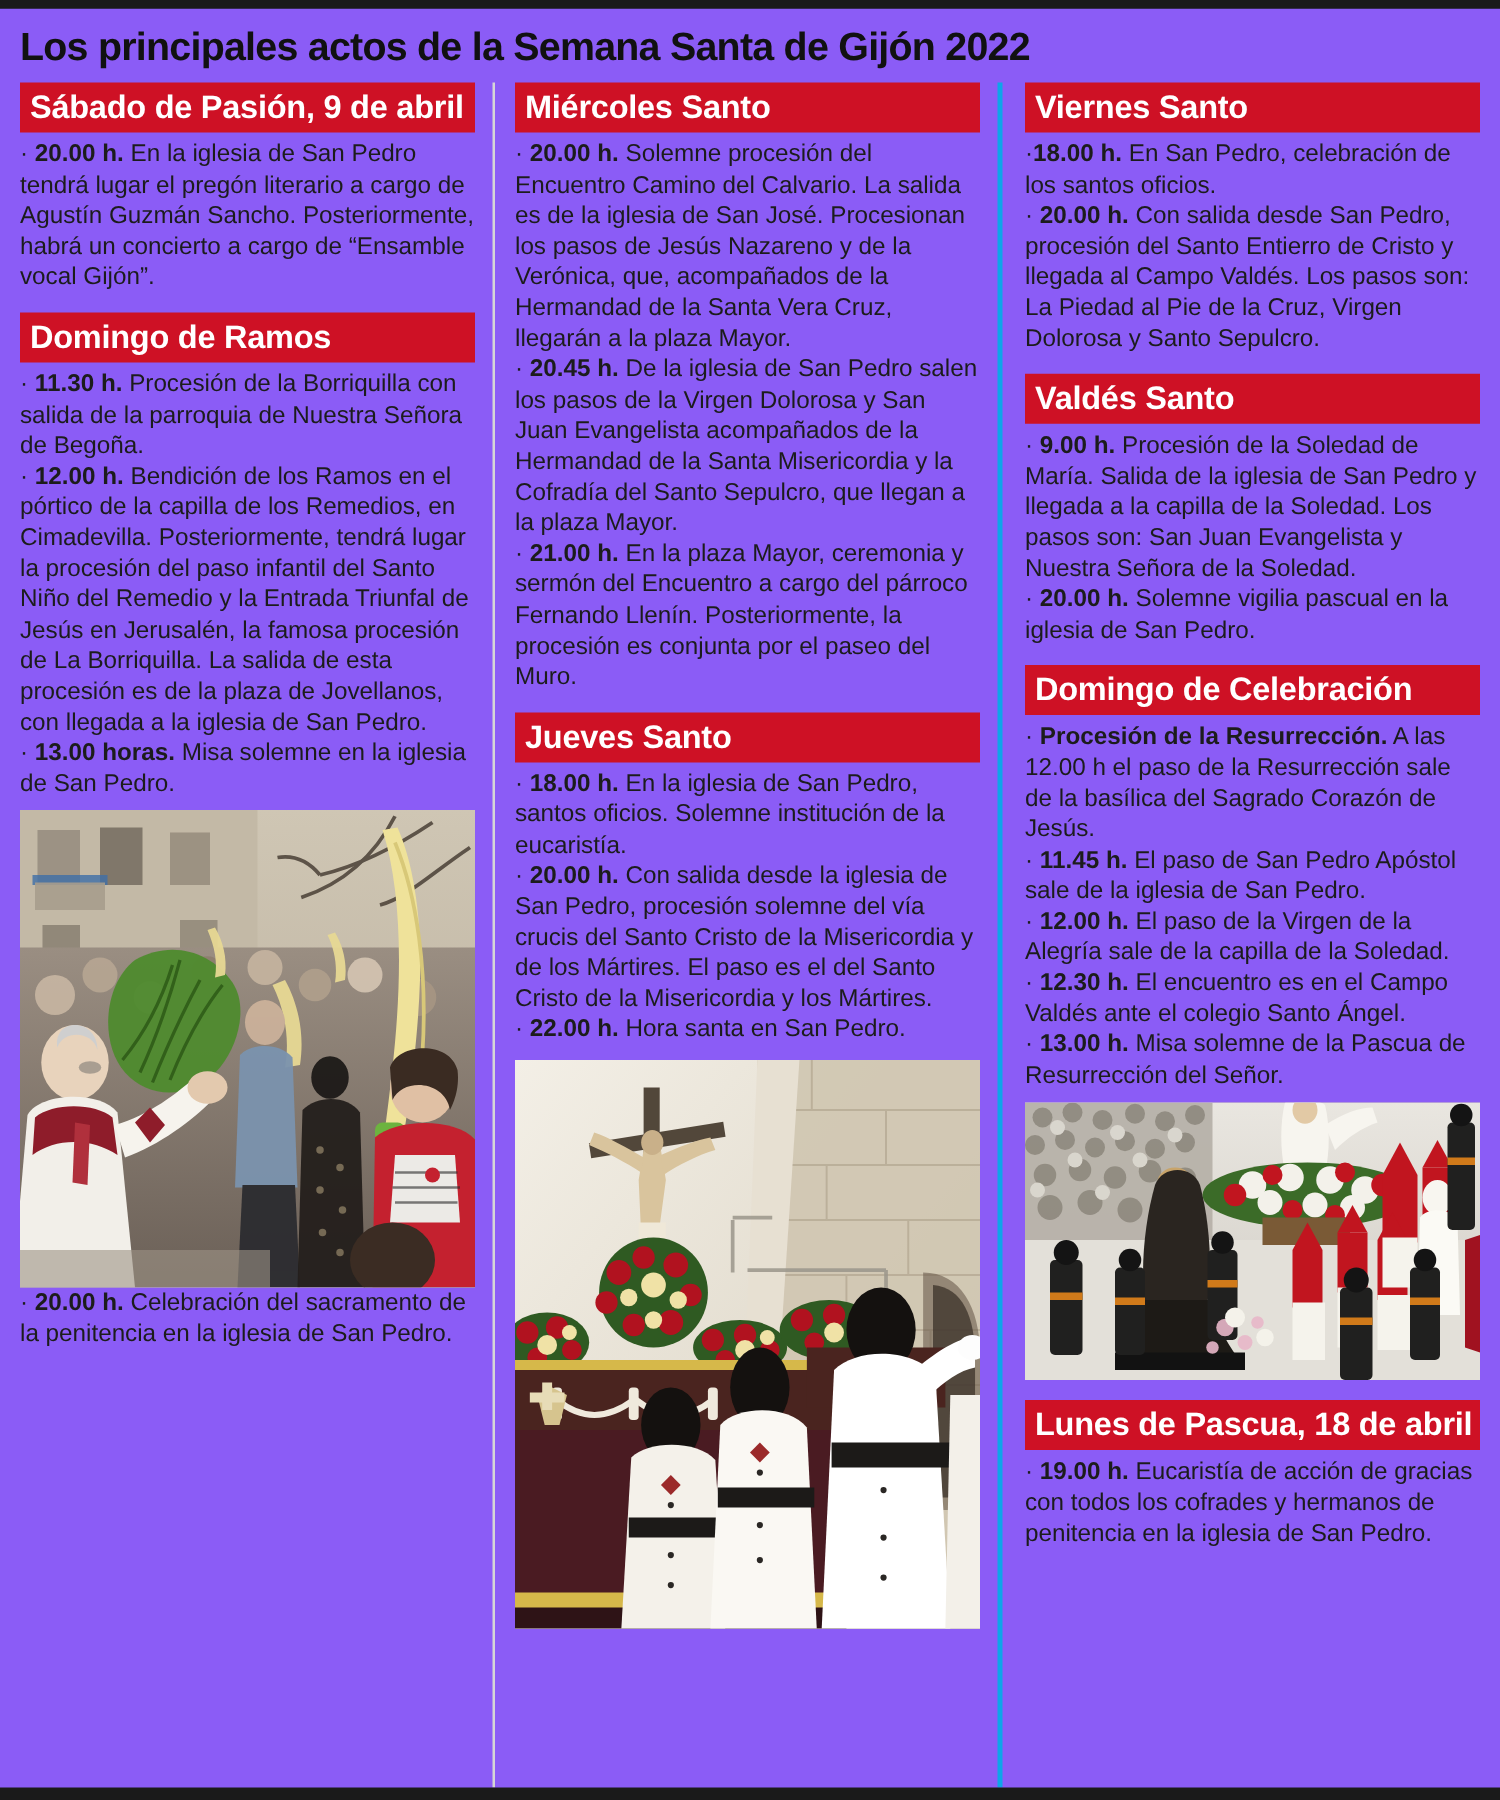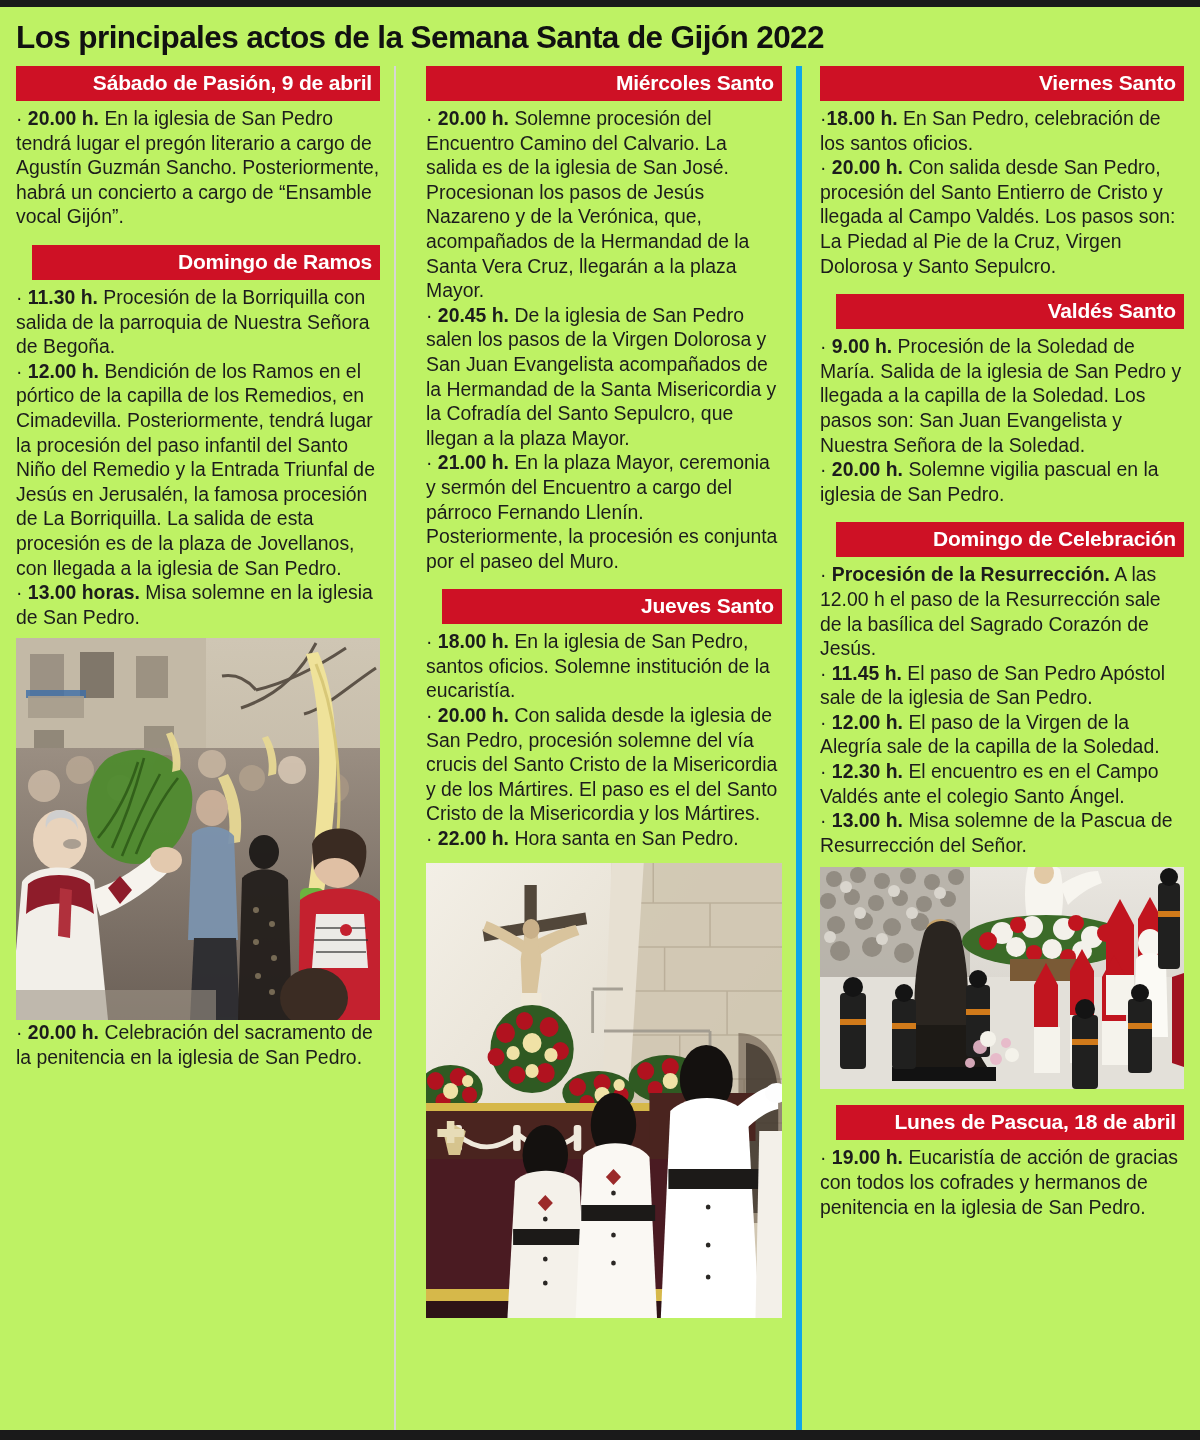--- a/index.html
+++ b/index.html
@@ -9,21 +9,21 @@
     height: 1440px;
     background: #ffffff;
     font-family: "Liberation Sans", sans-serif;
     overflow: hidden;
   }
 
   .page {
     position: relative;
     width: 1200px;
     height: 1440px;
-    background: #bef264;
+    background: #8b5cf6;
   }
 
   .rule-top {
     position: absolute;
     top: 0; left: 0;
     width: 1200px;
     height: 7px;
     background: #1a1a1a;
   }
   .rule-bottom {
@@ -58,40 +58,39 @@
     align-items: flex-start;
   }
 
   .col {
     position: relative;
     height: 100%;
   }
   .col-1 { width: 394px; padding: 0 14px 0 16px; }
   .col-2 {
     width: 408px;
-    padding: 0 14px 0 30px;
+    padding: 0 14px 0 16px;
     border-left: 2px solid #d6d6d6;
-    border-right: 6px solid #0ea5e9;
+    border-right: 4px solid #0ea5e9;
   }
   .col-3 { width: 398px; padding: 0 16px 0 18px; }
 
   .daybar {
     background: #ce1125;
     color: #ffffff;
-    font-size: 21px;
+    font-size: 26px;
     font-weight: bold;
     letter-spacing: -0.2px;
     line-height: 1;
     padding: 6px 8px 8px 8px;
     margin-bottom: 5px;
     white-space: nowrap;
     overflow: hidden;
-    text-align: right;
-  }
-  .daybar.spaced { margin-top: 16px; margin-left: 16px; }
+  }
+  .daybar.spaced { margin-top: 16px; }
 
   .events {
     list-style: none;
     margin: 0 0 0 0;
     padding: 0;
   }
   .events li {
     font-size: 19.4px;
     line-height: 24.6px;
     color: #1c1c1c;

